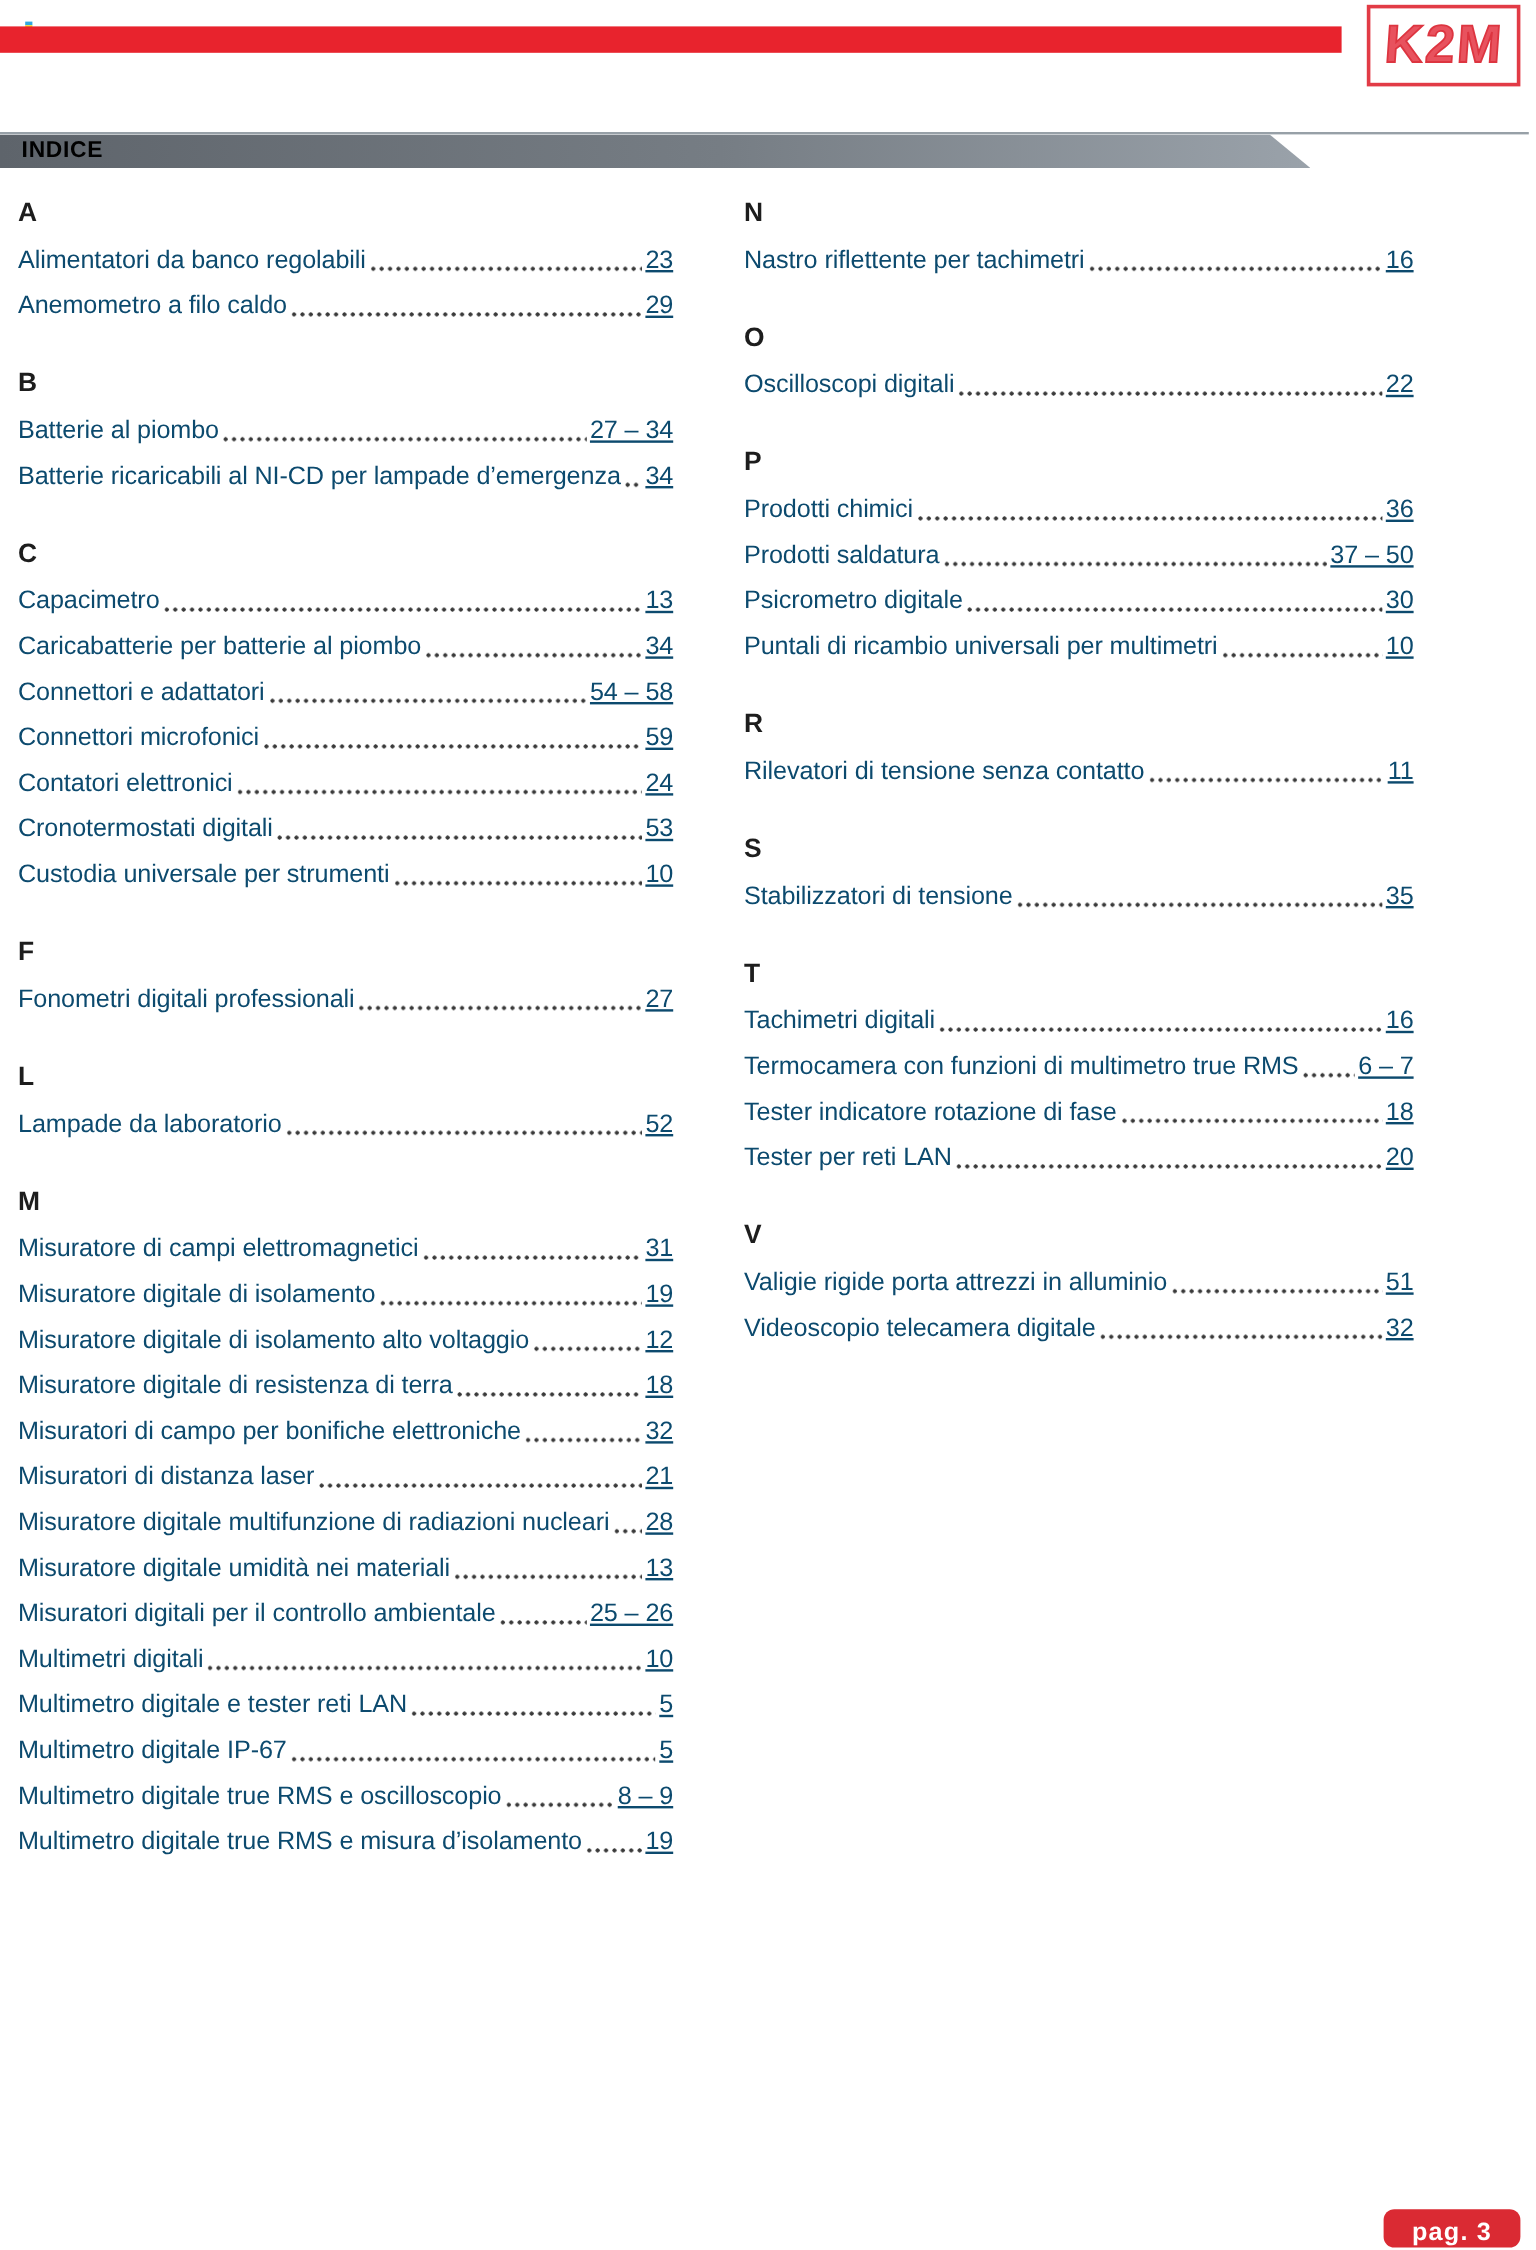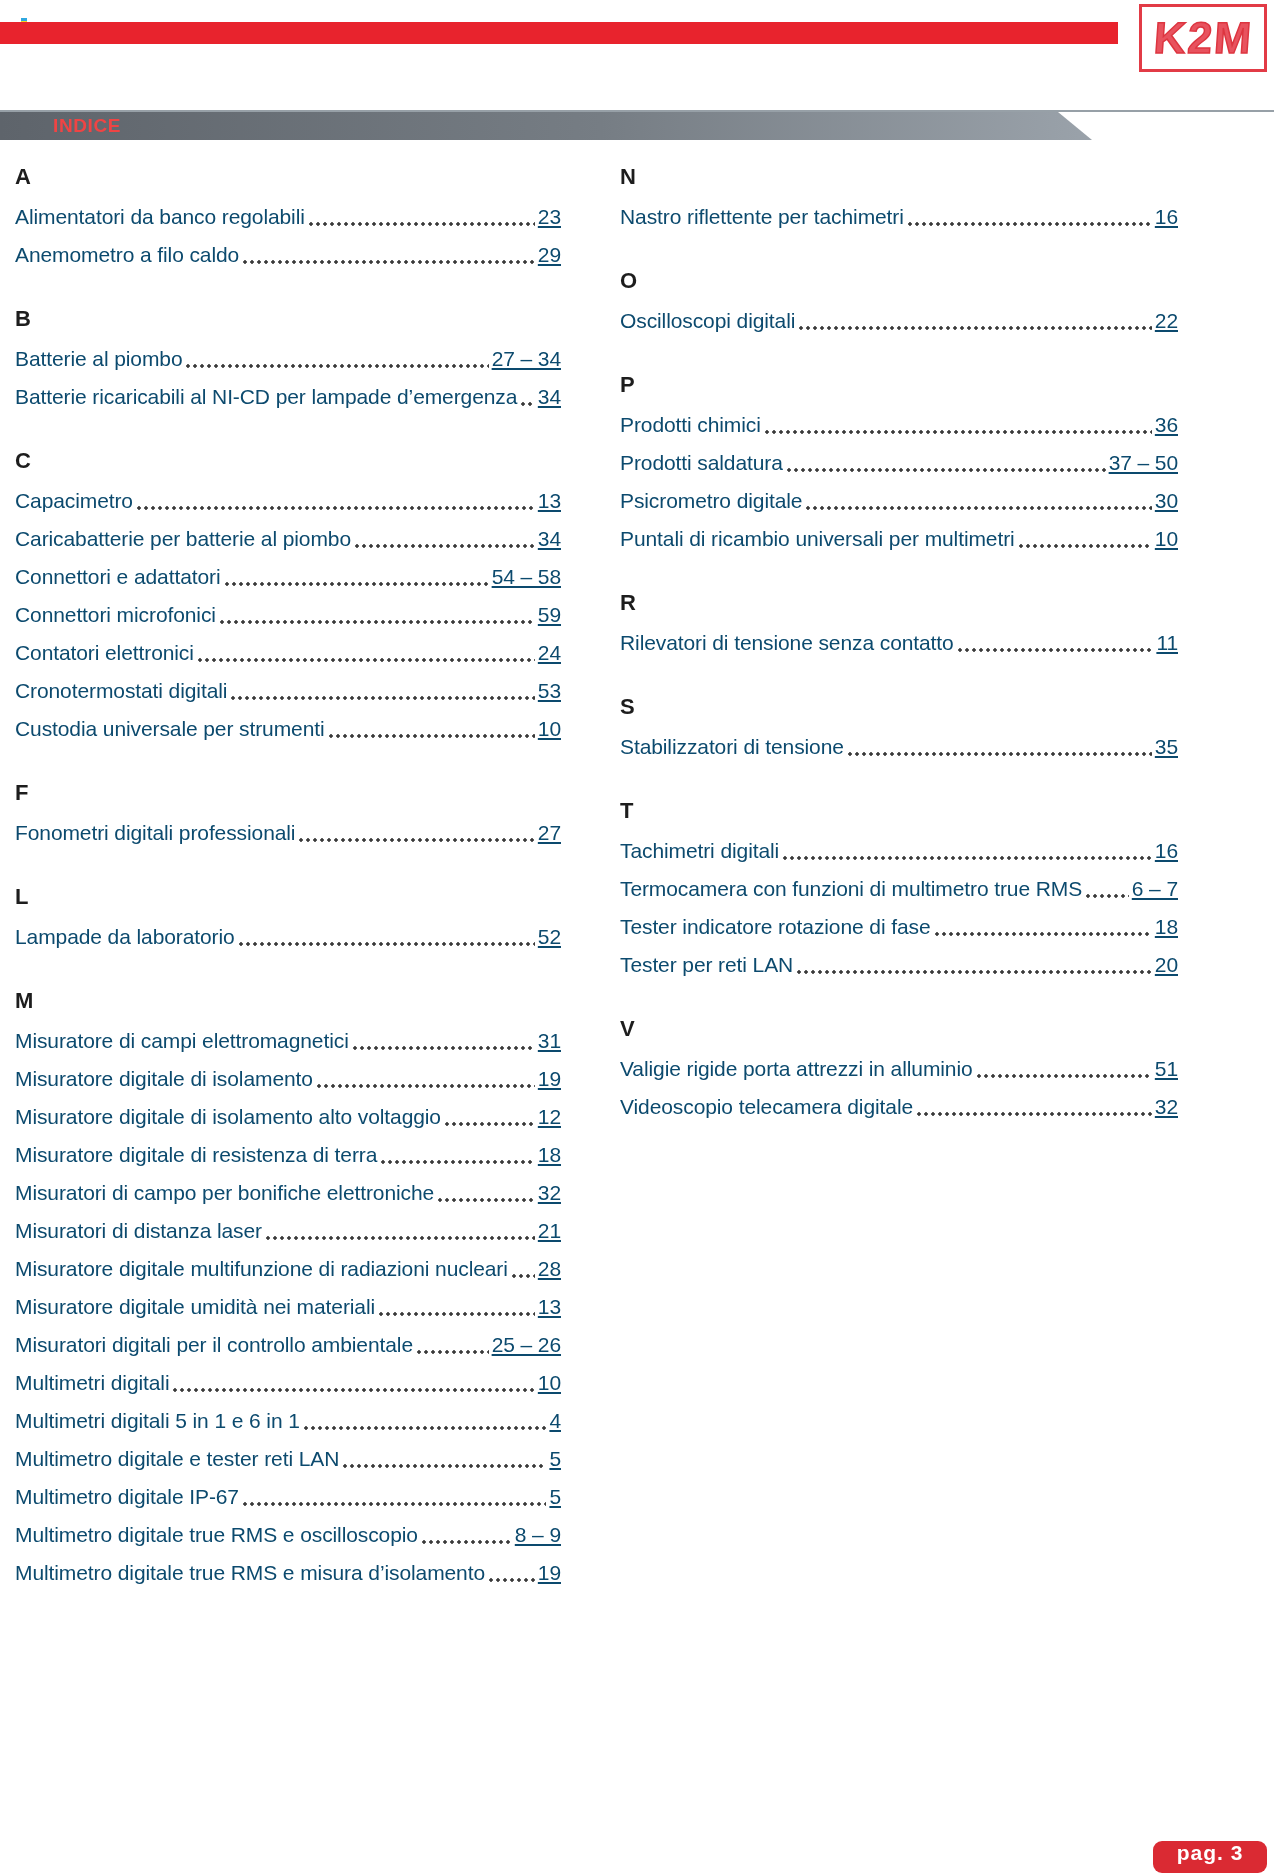--- a/index.html
+++ b/index.html
@@ -20,40 +20,40 @@
             display:flex;align-items:center;justify-content:center;}
   .logo-text{font-size:44px;font-weight:bold;color:#e8525e;letter-spacing:2px;
              transform:skewX(-4deg);-webkit-text-stroke:1.5px #dd3540;line-height:1;}
 
   
   .indice-line{position:absolute;left:0;top:110px;width:1274px;height:2px;background:#97a0a7;}
   .indice-shape{position:absolute;left:0;top:112px;width:1092px;height:28px;
                 background:linear-gradient(90deg,#5e646b 0%,#767d84 55%,#9aa2aa 100%);
                 clip-path:polygon(0 0,1058px 0,1092px 100%,0 100%);}
   .indice-title{position:absolute;left:18px;top:112px;height:28px;display:flex;align-items:center;
-                color:#ef4444;font-weight:bold;font-size:19px;letter-spacing:0.6px;margin-left:35px;}
+                color:#000000;font-weight:bold;font-size:19px;letter-spacing:0.6px;}
 
   
   .col{position:absolute;top:158px;}
   .col-left{left:15px;width:546px;}
   .col-right{left:620px;width:558px;}
   .section{margin-bottom:28px;}
   .letter{height:38px;display:flex;align-items:flex-end;padding-bottom:6px;box-sizing:border-box;
           font-size:22px;font-weight:bold;color:#1d1d1d;}
   .row{height:38px;display:flex;align-items:flex-end;padding-bottom:6px;box-sizing:border-box;
        font-size:21px;color:#0c4a6e;letter-spacing:-0.1px;}
   .row .t{white-space:nowrap;line-height:1.05;}
   .dots{flex:1;min-width:8px;height:4px;margin:0 3px 2px 4px;
         background-image:radial-gradient(circle at 2px 2px,#3a3a3a 1.5px,transparent 1.9px);
         background-size:7px 4px;background-repeat:repeat-x;background-position:left bottom;}
   .num{white-space:nowrap;line-height:1.05;text-decoration:underline;}
 
   
   .page-badge{position:absolute;left:1153px;top:1841px;width:114px;height:32px;background:#da2a33;
-              border-radius:9px;display:flex;align-items:flex-start;justify-content:center;
+              border-radius:9px;display:flex;align-items:flex-end;justify-content:center;
               color:#fff;font-weight:bold;font-size:21px;letter-spacing:1px;}
 </style>
 </head>
 <body>
 
 <div class="page">
 
   <div class="reg-mark">
     <div class="reg-c"></div>
     <div class="reg-y"></div>
@@ -197,25 +197,20 @@
           <span class="t">Misuratori digitali per il controllo ambientale</span>
           <div class="dots"></div>
           <span class="num">25 – 26</span>
         </div>
         <div class="row">
           <span class="t">Multimetri digitali</span>
           <div class="dots"></div>
           <span class="num">10</span>
         </div>
         <div class="row">
-          <span class="t">Multimetri digitali 5 in 1 e 6 in 1</span>
-          <div class="dots"></div>
-          <span class="num">4</span>
-        </div>
-        <div class="row">
           <span class="t">Multimetro digitale e tester reti LAN</span>
           <div class="dots"></div>
           <span class="num">5</span>
         </div>
         <div class="row">
           <span class="t">Multimetro digitale IP-67</span>
           <div class="dots"></div>
           <span class="num">5</span>
         </div>
         <div class="row">

